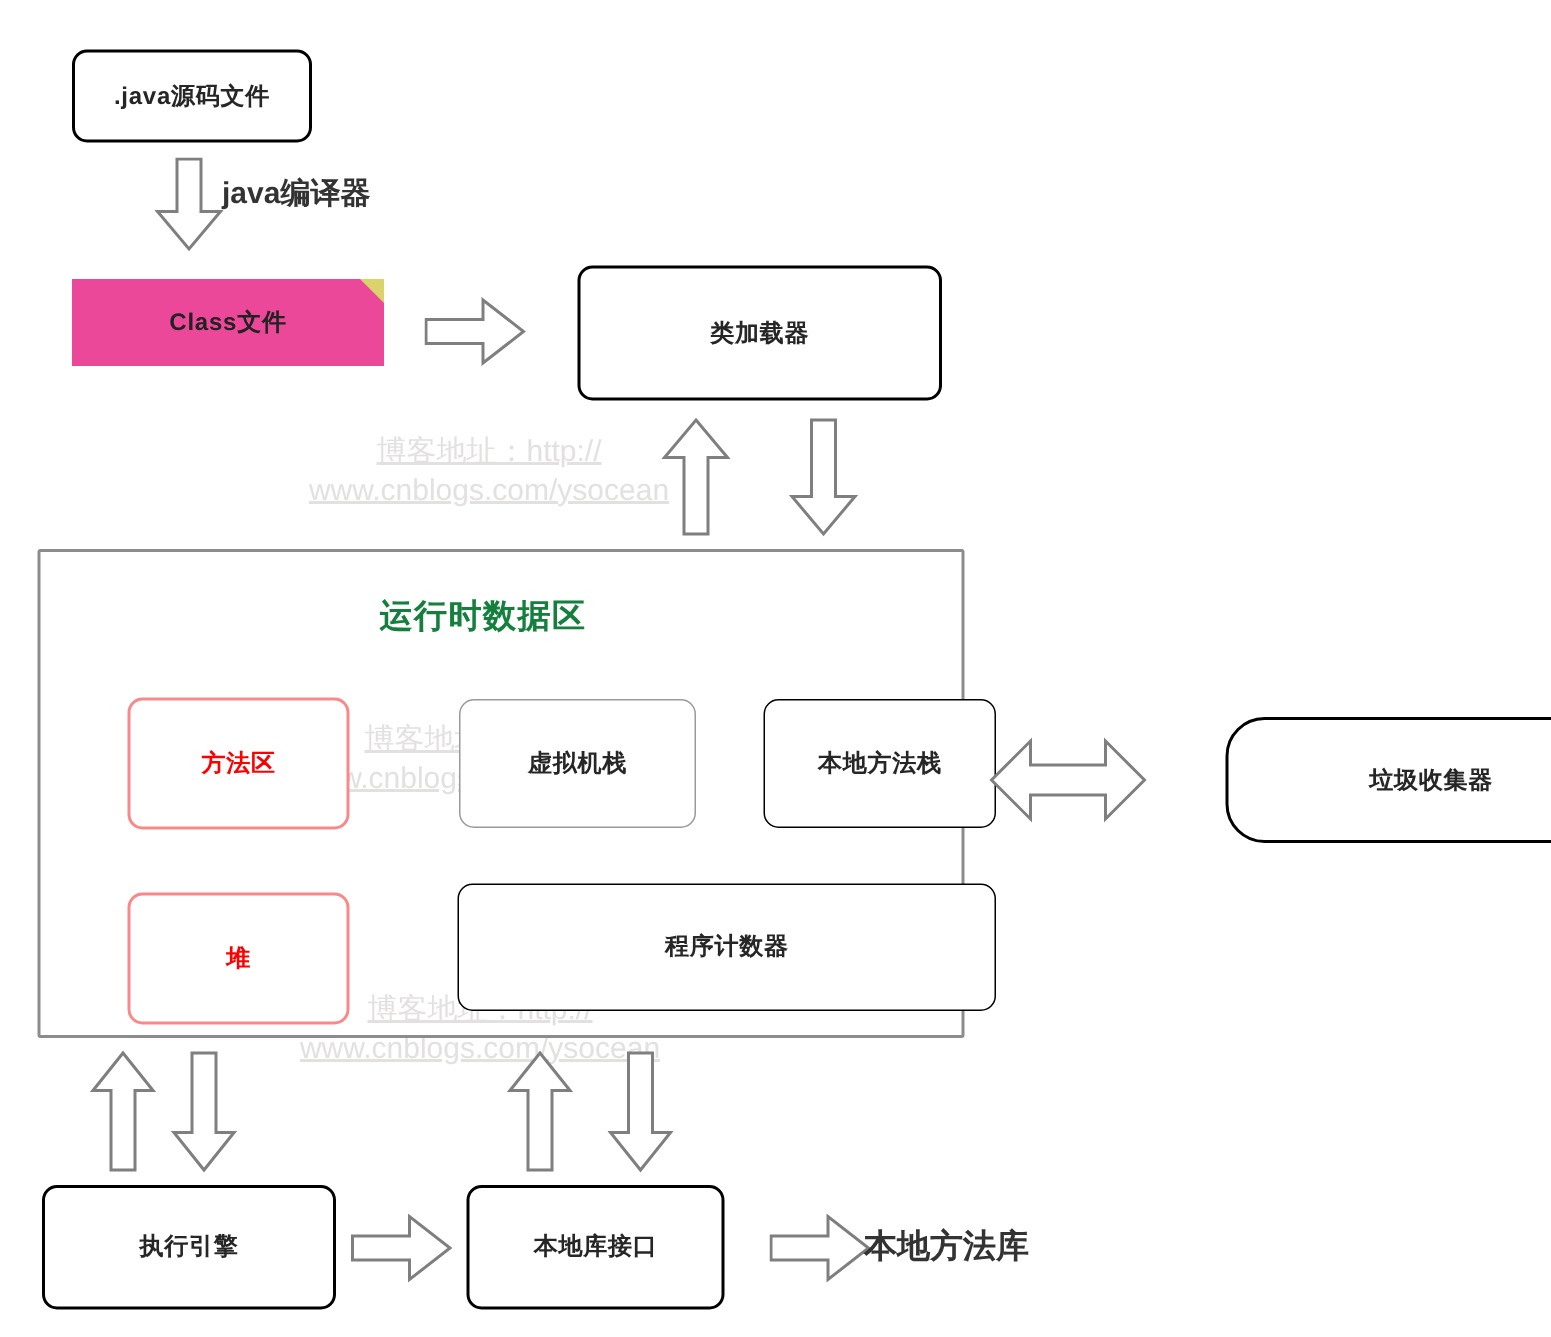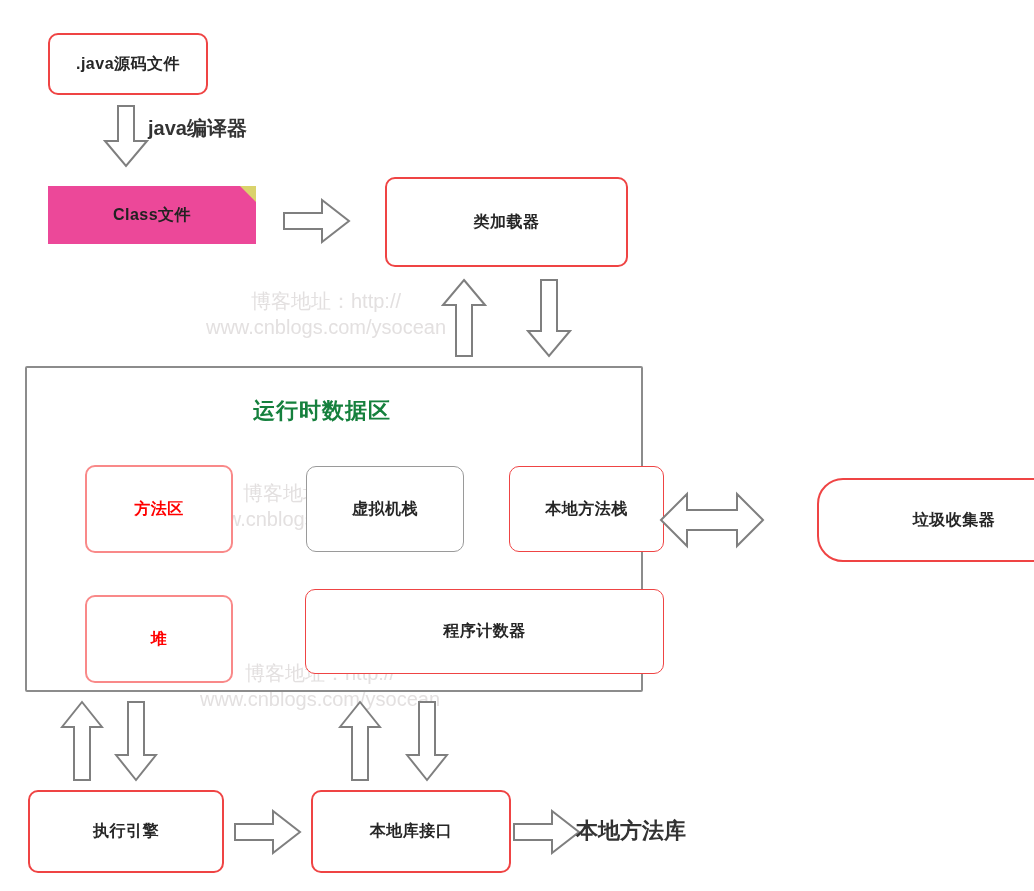--- a/index.html
+++ b/index.html
@@ -16,21 +16,21 @@
     width: 1034px;
     height: 891px;
     background: #ffffff;
     overflow: hidden;
   }
 
   
   .node {
     position: absolute;
     box-sizing: border-box;
-    border: 2px solid #ef4444;
+    border: 2px solid #000000;
     border-radius: 10px;
     background: #ffffff;
     display: flex;
     align-items: center;
     justify-content: center;
     color: #262626;
     font-weight: bold;
     font-size: 16px;
     letter-spacing: 0.5px;
     text-align: center;
@@ -96,20 +96,21 @@
   
   .watermark {
     position: absolute;
     color: #e3e0e0;
     font-size: 20px;
     line-height: 26px;
     white-space: pre;
     text-align: center;
     pointer-events: none;
     font-weight: normal;
+    text-decoration: underline;
   }
 
   
   .arrow {
     position: absolute;
   }
   .arrow svg { display: block; }
   .arrow svg polygon,
   .arrow svg path {
     fill: #ffffff;
@@ -236,21 +237,21 @@
   <div class="node" style="left:28px; top:790px; width:196px; height:83px;">
     <span>执行引擎</span>
   </div>
 
   <div class="arrow" style="left:234px; top:809px;">
     <svg width="68" height="46" viewBox="0 0 68 46">
       <polygon points="1,15 39,15 39,2 66,23 39,44 39,31 1,31"></polygon>
     </svg>
   </div>
 
-  <div class="node" style="left:311px; top:790px; width:200px; height:83px;">
+  <div class="node" style="left:311px; top:790px; width:172px; height:83px;">
     <span>本地库接口</span>
   </div>
 
   <div class="arrow" style="left:513px; top:809px;">
     <svg width="68" height="46" viewBox="0 0 68 46">
       <polygon points="1,15 39,15 39,2 66,23 39,44 39,31 1,31"></polygon>
     </svg>
   </div>
 
   <div class="label" style="left:576px; top:816px; font-size:22px;">

